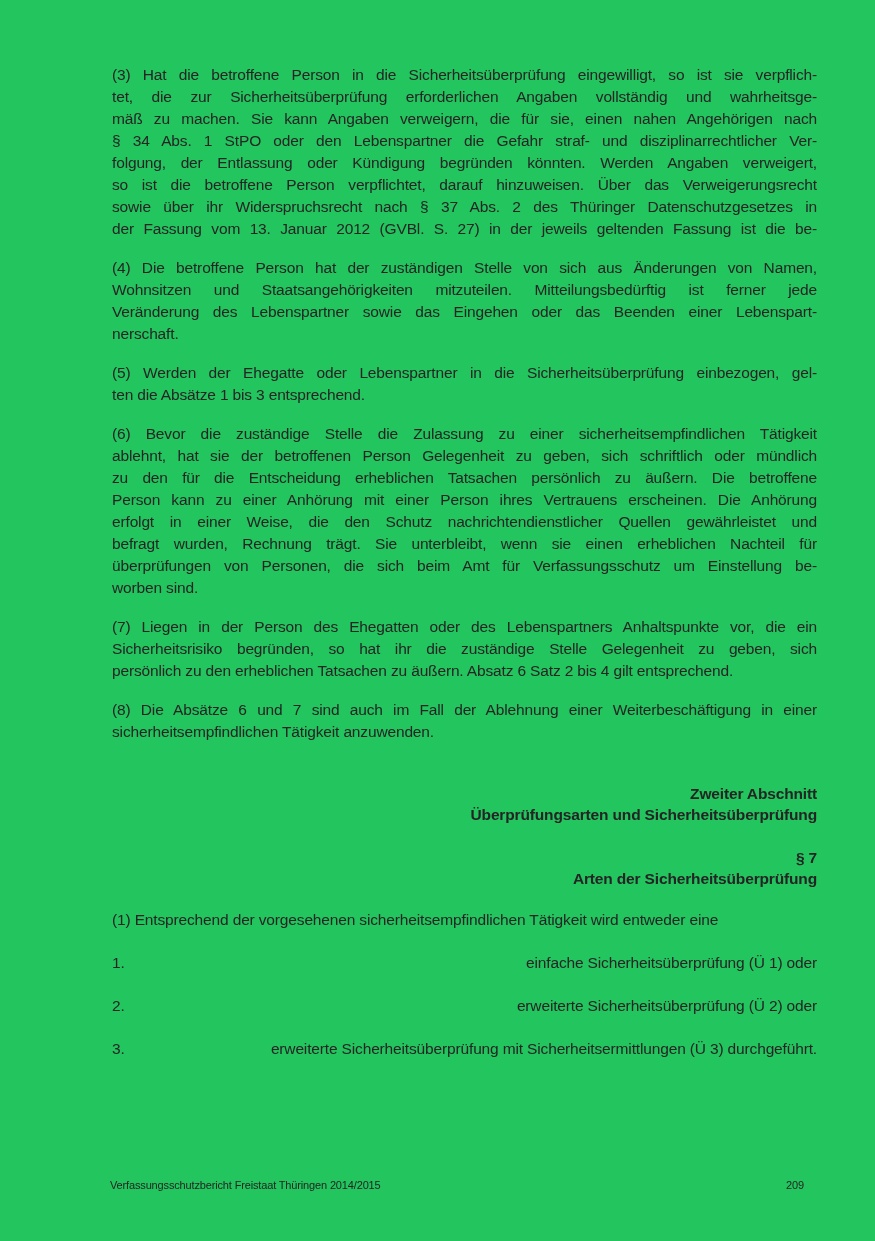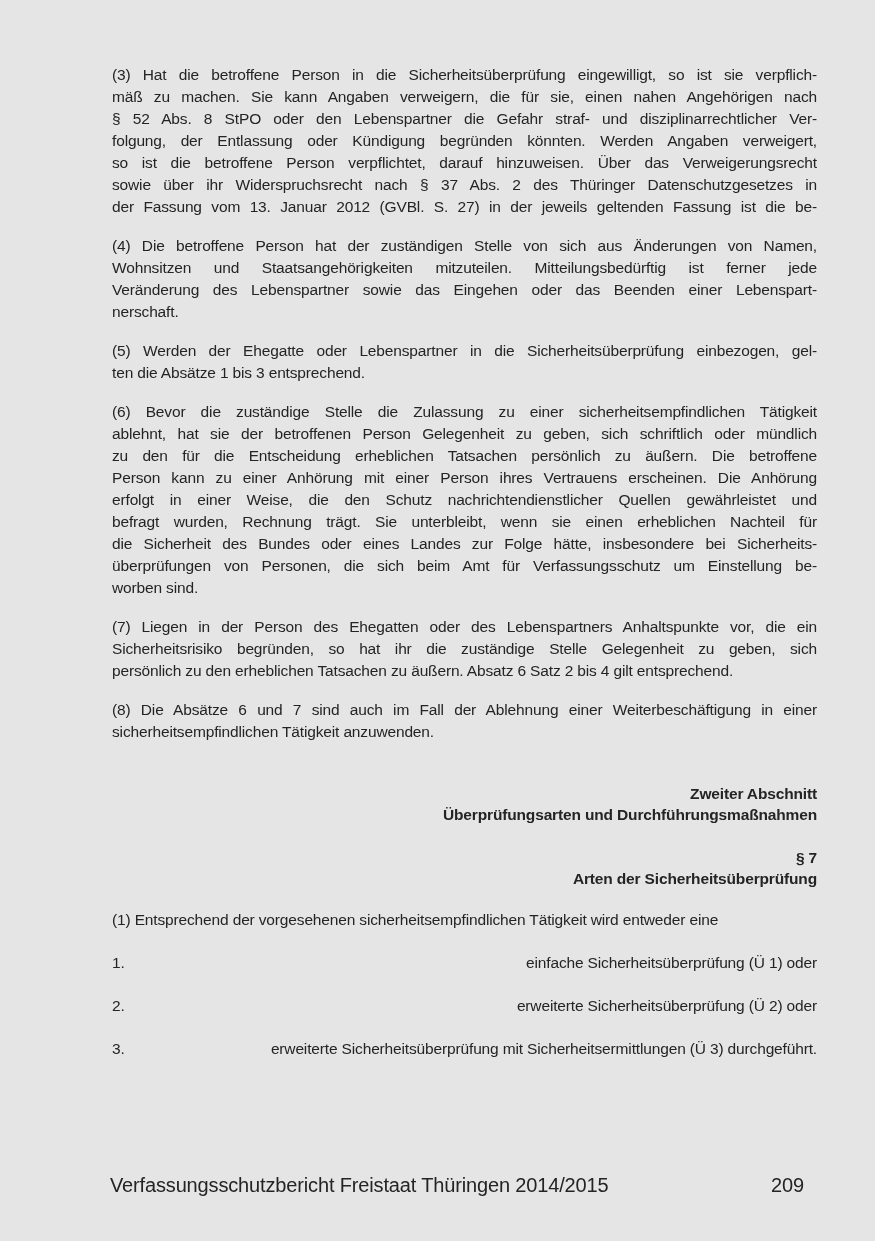--- a/index.html
+++ b/index.html
@@ -1,20 +1,20 @@
 <!DOCTYPE html>
 <html><head>
 <meta charset="utf-8">
 <style>
   html, body { margin: 0; padding: 0; background: #ffffff; }
   .page {
     position: relative;
     width: 875px;
     height: 1241px;
-    background: #e5e5e5;
+    background: #22c55e;
     font-family: "Liberation Sans", sans-serif;
     color: #242424;
     overflow: hidden;
   }
   .doc-body {
     position: absolute;
     left: 112px;
     top: 64px;
     width: 705px;
     font-size: 15.5px;
@@ -47,35 +47,36 @@
   }
   .list-item .marker { flex: 0 0 27px; width: 27px; }
   .list-item .li-text { flex: 1 1 auto; white-space: nowrap; text-align: right; }
   .footer {
     position: absolute;
     left: 110px;
     top: 1174px;
     width: 694px;
     display: flex;
     justify-content: space-between;
-    font-size: 20px;
+    font-size: 11px;
     line-height: 22px;
     letter-spacing: -0.15px;
     color: #242424;
   }
 </style>
 </head>
 <body>
 
 <div class="page">
   <div class="doc-body">
       <div class="block paragraph">
         <div class="line">(3) Hat die betroffene Person in die Sicherheitsüberprüfung eingewilligt, so ist sie verpflich-</div>
+        <div class="line">tet, die zur Sicherheitsüberprüfung erforderlichen Angaben vollständig und wahrheitsge-</div>
         <div class="line">mäß zu machen. Sie kann Angaben verweigern, die für sie, einen nahen Angehörigen nach</div>
-        <div class="line">§ 52 Abs. 8 StPO oder den Lebenspartner die Gefahr straf- und disziplinarrechtlicher Ver-</div>
+        <div class="line">§ 34 Abs. 1 StPO oder den Lebenspartner die Gefahr straf- und disziplinarrechtlicher Ver-</div>
         <div class="line">folgung, der Entlassung oder Kündigung begründen könnten. Werden Angaben verweigert,</div>
         <div class="line">so ist die betroffene Person verpflichtet, darauf hinzuweisen. Über das Verweigerungsrecht</div>
         <div class="line">sowie über ihr Widerspruchsrecht nach § 37 Abs. 2 des Thüringer Datenschutzgesetzes in</div>
         <div class="line">der Fassung vom 13. Januar 2012 (GVBl. S. 27) in der jeweils geltenden Fassung ist die be-</div>
       </div>
       <div class="block paragraph">
         <div class="line">(4) Die betroffene Person hat der zuständigen Stelle von sich aus Änderungen von Namen,</div>
         <div class="line">Wohnsitzen und Staatsangehörigkeiten mitzuteilen. Mitteilungsbedürftig ist ferner jede</div>
         <div class="line">Veränderung des Lebenspartner sowie das Eingehen oder das Beenden einer Lebenspart-</div>
         <div class="line last">nerschaft.</div>
@@ -84,36 +85,35 @@
         <div class="line">(5) Werden der Ehegatte oder Lebenspartner in die Sicherheitsüberprüfung einbezogen, gel-</div>
         <div class="line last">ten die Absätze 1 bis 3 entsprechend.</div>
       </div>
       <div class="block paragraph">
         <div class="line">(6) Bevor die zuständige Stelle die Zulassung zu einer sicherheitsempfindlichen Tätigkeit</div>
         <div class="line">ablehnt, hat sie der betroffenen Person Gelegenheit zu geben, sich schriftlich oder mündlich</div>
         <div class="line">zu den für die Entscheidung erheblichen Tatsachen persönlich zu äußern. Die betroffene</div>
         <div class="line">Person kann zu einer Anhörung mit einer Person ihres Vertrauens erscheinen. Die Anhörung</div>
         <div class="line">erfolgt in einer Weise, die den Schutz nachrichtendienstlicher Quellen gewährleistet und</div>
         <div class="line">befragt wurden, Rechnung trägt. Sie unterbleibt, wenn sie einen erheblichen Nachteil für</div>
-        <div class="line">die Sicherheit des Bundes oder eines Landes zur Folge hätte, insbesondere bei Sicherheits-</div>
         <div class="line">überprüfungen von Personen, die sich beim Amt für Verfassungsschutz um Einstellung be-</div>
         <div class="line last">worben sind.</div>
       </div>
       <div class="block paragraph">
         <div class="line">(7) Liegen in der Person des Ehegatten oder des Lebenspartners Anhaltspunkte vor, die ein</div>
         <div class="line">Sicherheitsrisiko begründen, so hat ihr die zuständige Stelle Gelegenheit zu geben, sich</div>
         <div class="line last">persönlich zu den erheblichen Tatsachen zu äußern. Absatz 6 Satz 2 bis 4 gilt entsprechend.</div>
       </div>
       <div class="block paragraph">
         <div class="line">(8) Die Absätze 6 und 7 sind auch im Fall der Ablehnung einer Weiterbeschäftigung in einer</div>
         <div class="line last">sicherheitsempfindlichen Tätigkeit anzuwenden.</div>
       </div>
       <div class="block section-heading">
         <div class="line">Zweiter Abschnitt</div>
-        <div class="line last">Überprüfungsarten und Durchführungsmaßnahmen</div>
+        <div class="line last">Überprüfungsarten und Sicherheitsüberprüfung</div>
       </div>
       <div class="block section-heading">
         <div class="line">§ 7</div>
         <div class="line last">Arten der Sicherheitsüberprüfung</div>
       </div>
       <div class="block paragraph">
         <div class="line last">(1) Entsprechend der vorgesehenen sicherheitsempfindlichen Tätigkeit wird entweder eine</div>
       </div>
       <div class="block list-item">
         <span class="marker">1.</span>

